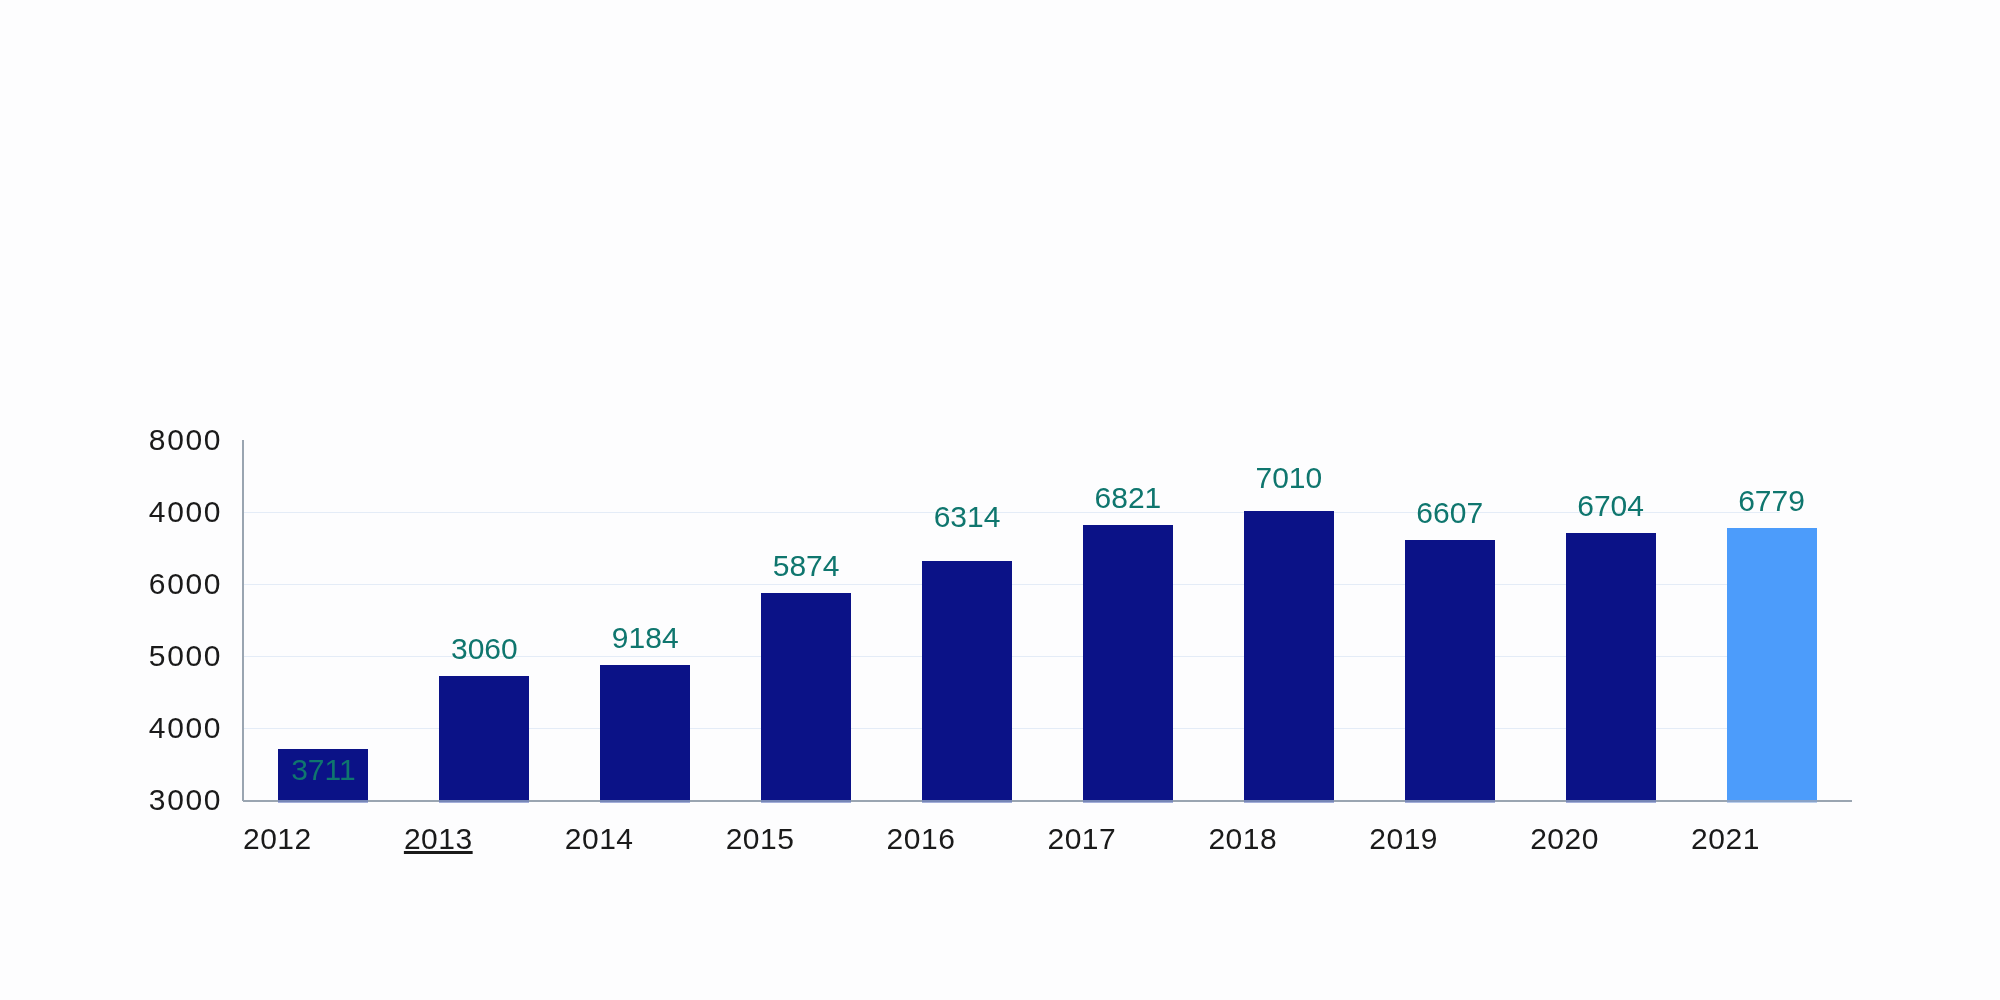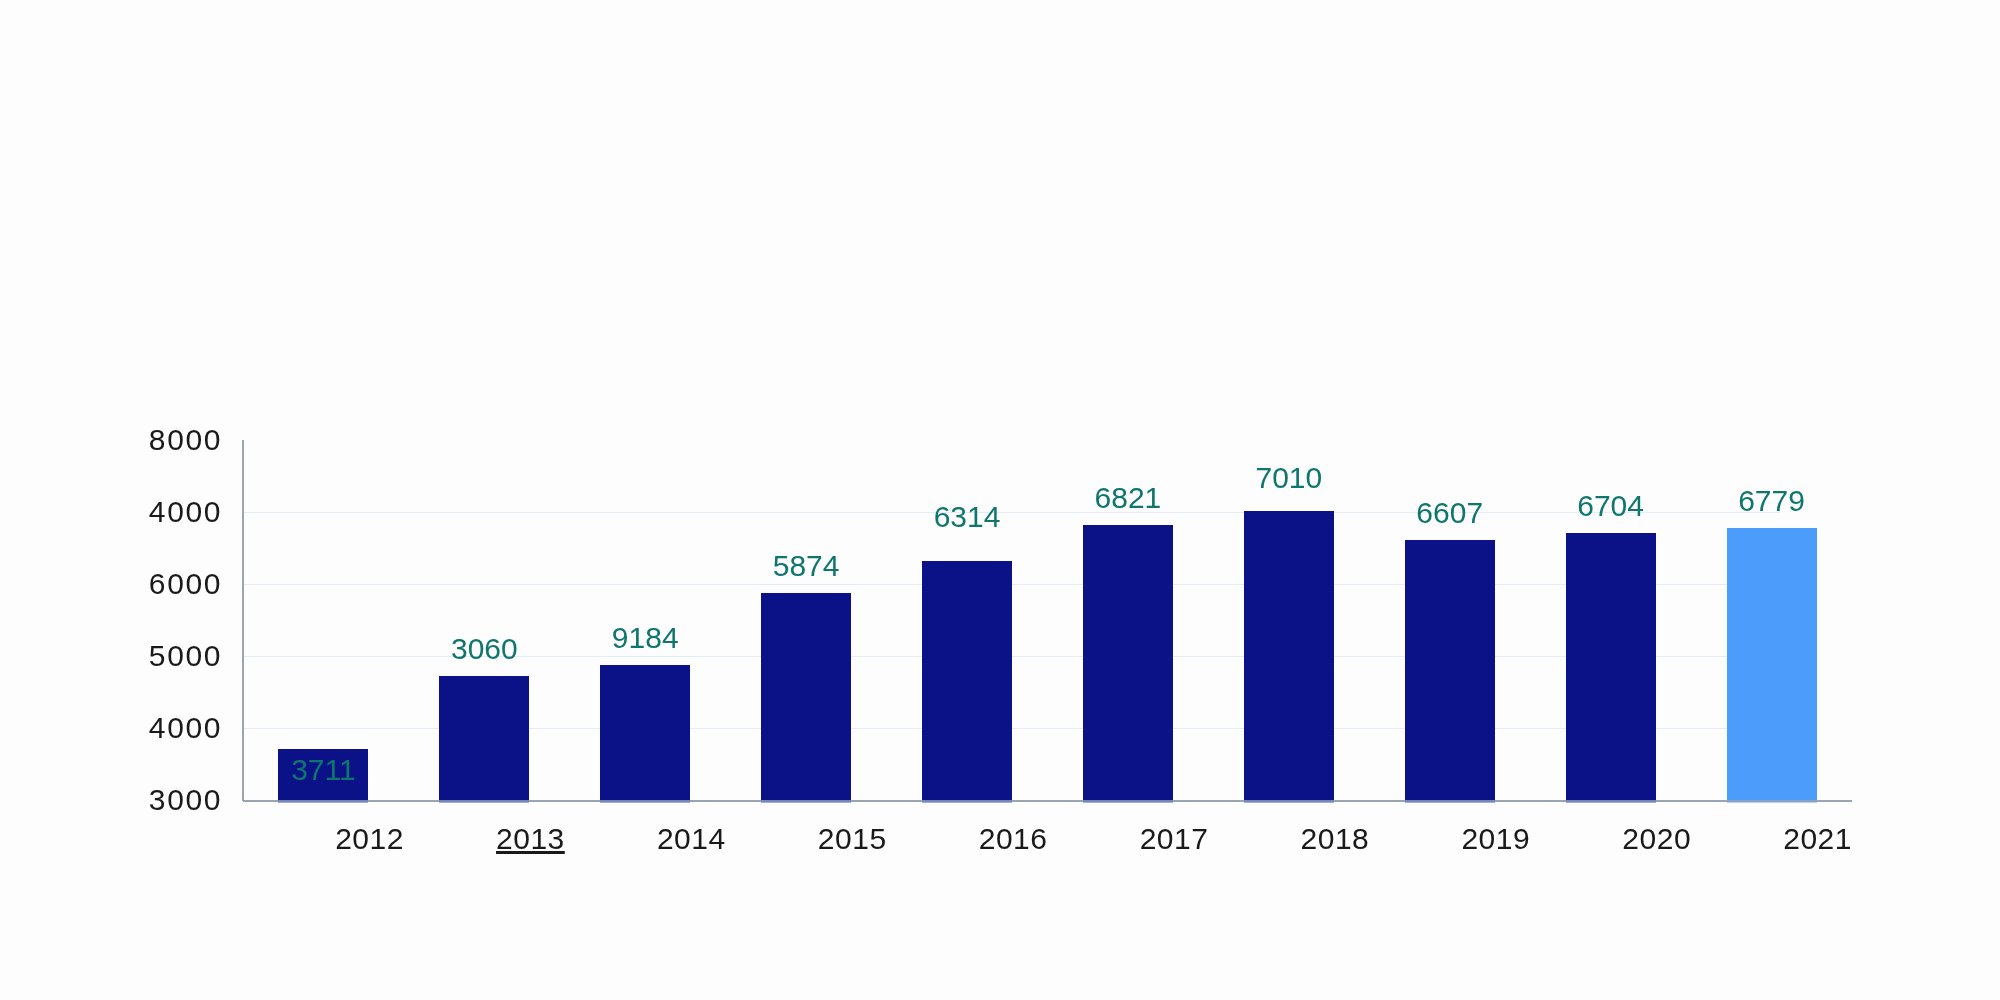--- a/index.html
+++ b/index.html
@@ -123,21 +123,21 @@
     text-align: center;
     font-family: "Liberation Sans", sans-serif;
     font-size: 30px;
     color: #0f766e;
     white-space: nowrap;
   }
   .cat-label {
     position: absolute;
     top: 822px;
     width: 160px;
-    text-align: right;
+    text-align: left;
     font-family: "Liberation Sans", sans-serif;
     font-size: 30px;
     color: #1a1a1a;
     letter-spacing: 0.5px;
     white-space: nowrap;
   }
 </style>
 </head>
 <body>
 

